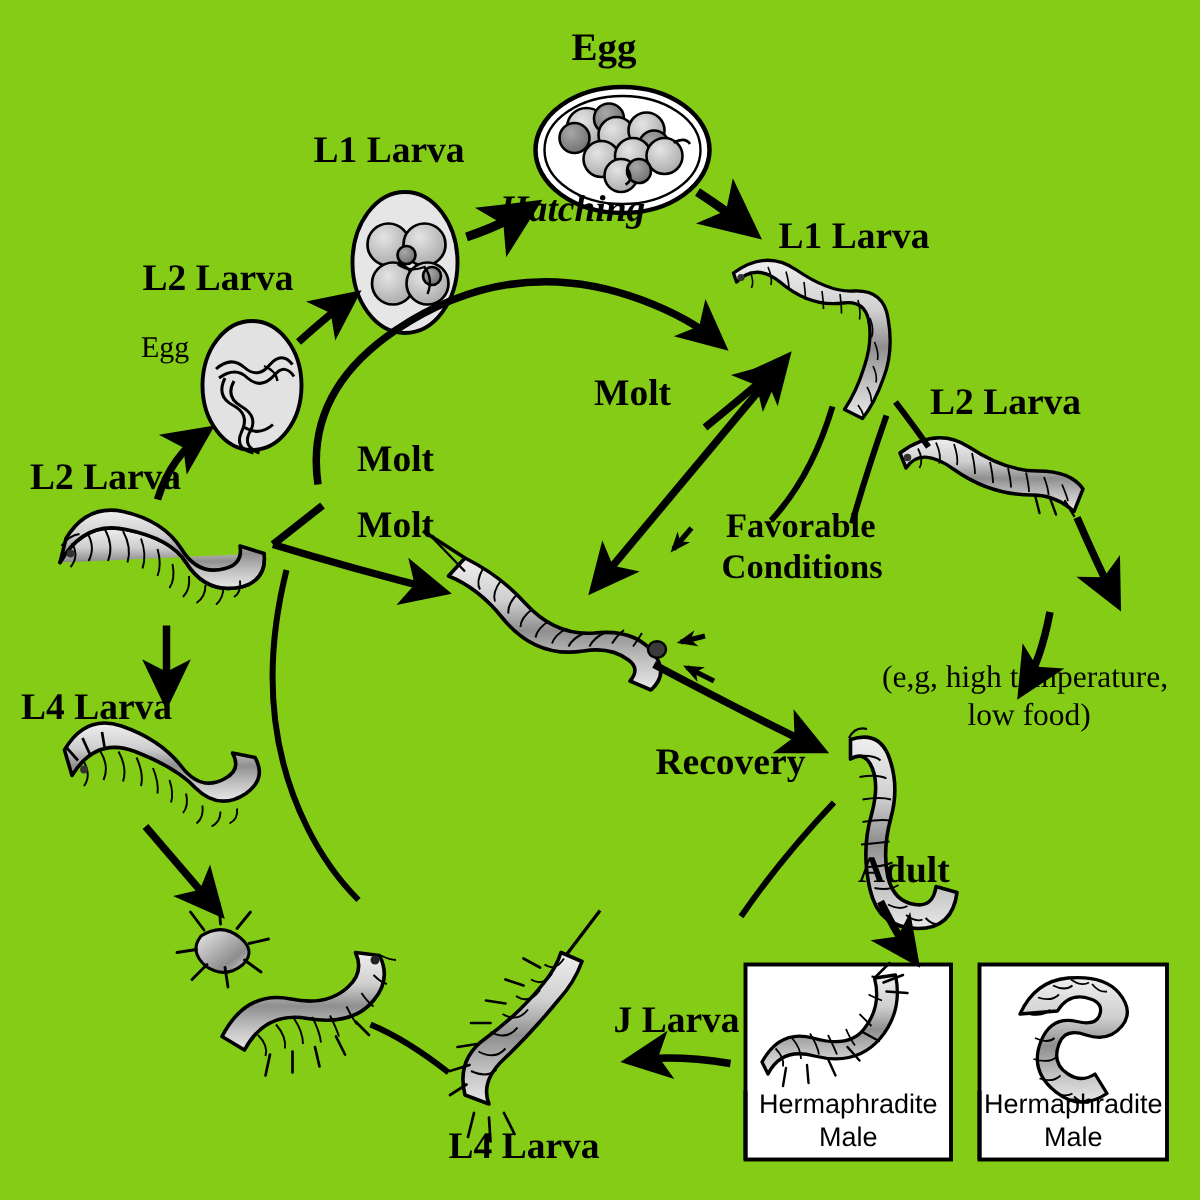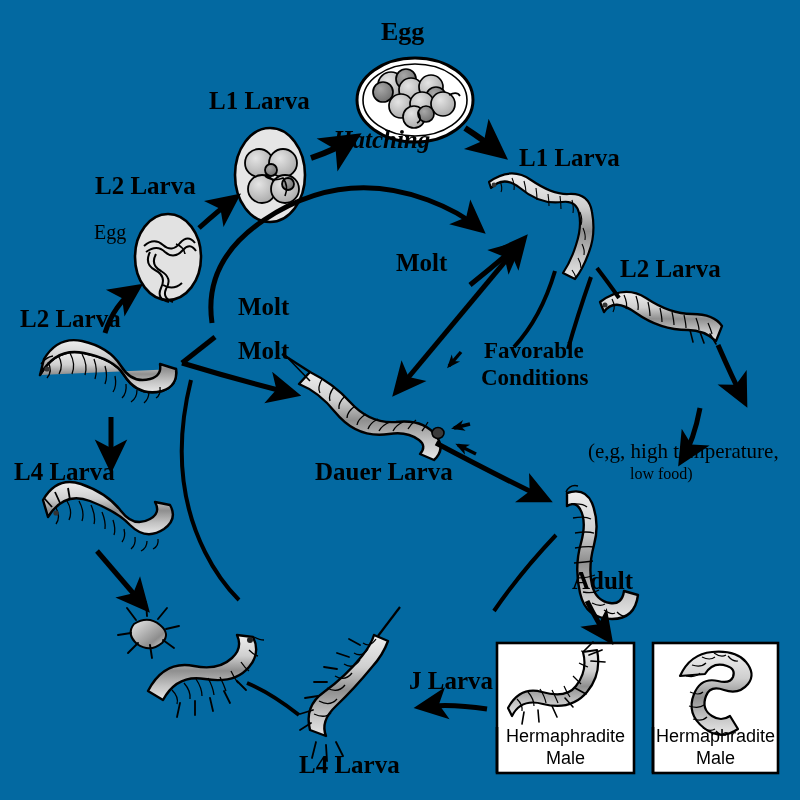--- a/index.html
+++ b/index.html
@@ -1,17 +1,17 @@
 <!DOCTYPE html>
 <html><head>
 <meta charset="utf-8">
 <style>
   html,body{margin:0;padding:0;background:#ffffff;}
   #stage{
-    position:relative;width:800px;height:800px;background:#0369a1;
+    position:relative;width:800px;height:800px;background:#84cc16;
     font-family:"Liberation Serif", serif; overflow:hidden;
   }
   #art{position:absolute;left:0;top:0;width:800px;height:800px;}
   .lbl{
     position:absolute;font-family:"Liberation Serif", serif;
     font-weight:bold;color:#000;white-space:nowrap;line-height:1.05;
   }
   .lbl.reg{font-weight:normal;}
   .boxlbl{
     position:absolute;font-family:"Liberation Sans", sans-serif;
@@ -428,25 +428,25 @@
 
   <div class="lbl" style="left:238px;top:338px;font-size:25px;">Molt</div>
 
   <div class="lbl" style="left:396px;top:250px;font-size:25px;">Molt</div>
 
   <div class="lbl" style="left:484px;top:339px;font-size:23px;text-align:center;">Favorable</div>
   <div class="lbl" style="left:481px;top:366px;font-size:23px;">Conditions</div>
 
 
   <div class="sub" style="left:588px;top:440px;font-size:21px;">(e,g, high temperature,</div>
-  <div class="sub" style="left:630px;top:465px;font-size:16px;">low food)</div>
-
-
-  <div class="lbl" style="left:315px;top:459px;font-size:25px;">Dauer Larva</div>
-
+  <div class="sub" style="left:645px;top:465px;font-size:21px;">low food)</div>
+
+
+
+  <div class="lbl" style="left:437px;top:496px;font-size:25px;">Recovery</div>
 
   <div class="lbl" style="left:572px;top:568px;font-size:25px;">Adult</div>
 
   <div class="lbl" style="left:14px;top:459px;font-size:25px;">L4 Larva</div>
 
   <div class="lbl" style="left:299px;top:752px;font-size:25px;">L4 Larva</div>
 
   <div class="lbl" style="left:409px;top:668px;font-size:25px;">J Larva</div>
 
   <div class="boxlbl" style="left:500px;top:726px;width:131px;font-size:18px;">Hermaphradite</div>

